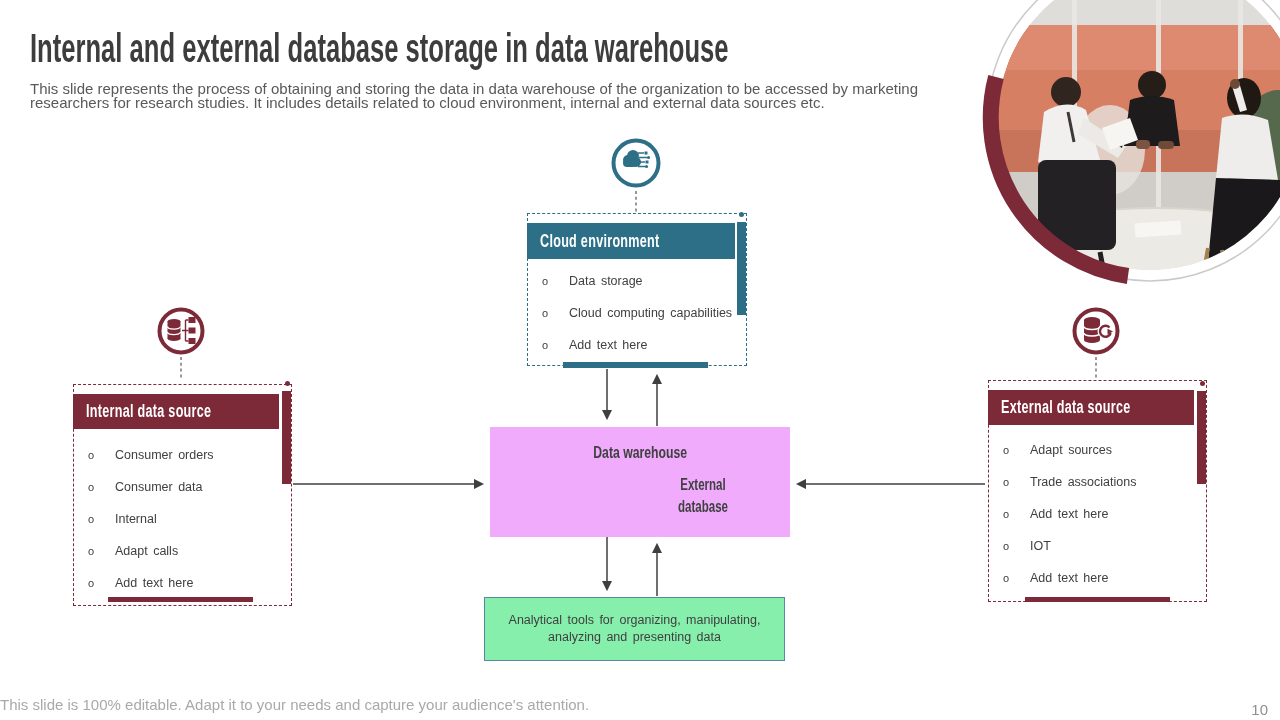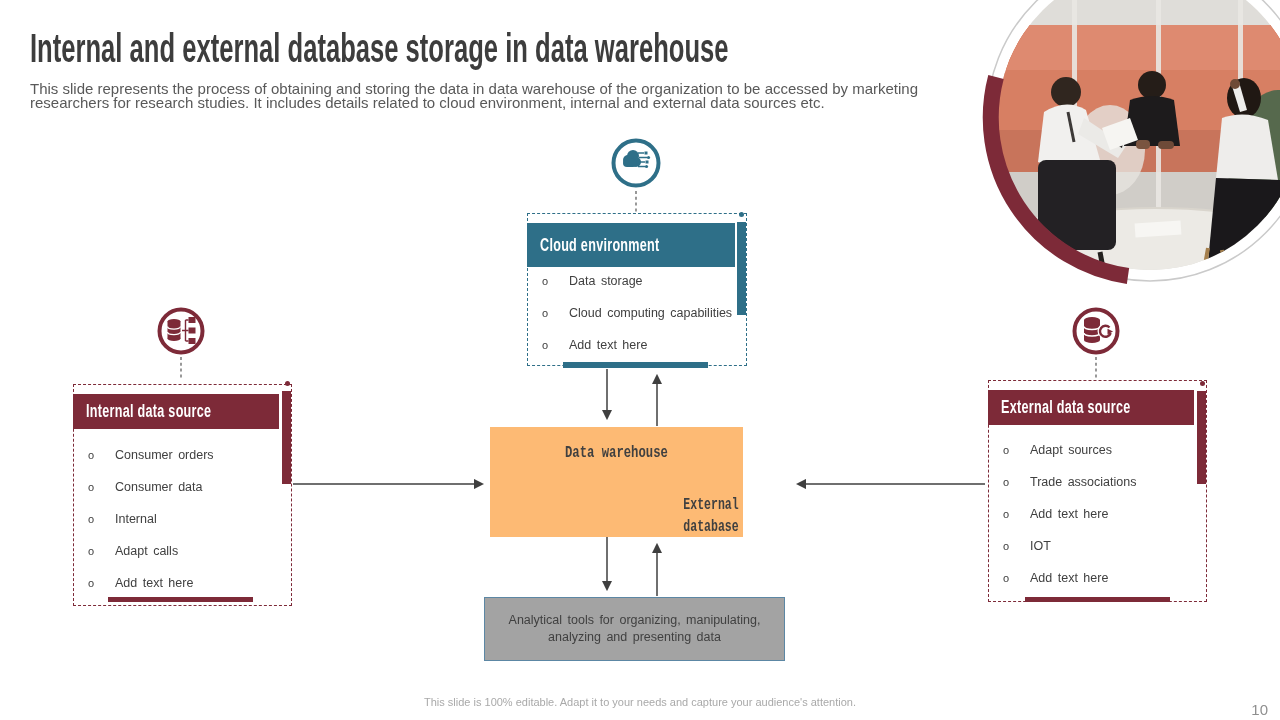--- a/index.html
+++ b/index.html
@@ -37,39 +37,39 @@
   .bullets .mk{width:27px; font-size:11px; color:#404040; flex:0 0 27px;}
   
   .vbar{position:absolute; width:9px;}
   .hbar{position:absolute; height:6px;}
   .dot{position:absolute; width:5px; height:5px; border-radius:50%;}
   .teal-f{background:#2E6F88;}
   .maroon-f{background:#7D2A38;}
   
   .icon-wrap{position:absolute;}
   
-  .warehouse{position:absolute; left:490px; top:427px; width:253px; height:110px; background:#fdba74;font-family:Liberation Mono, monospace;}
+  .warehouse{position:absolute; left:490px; top:427px; width:300px; height:110px; background:#f0abfc;}
   .wh-title{position:absolute; left:0; top:16px; width:100%; text-align:center; color:#404040;}
   .condc{display:inline-block; font-size:17px; font-weight:bold; white-space:nowrap;
     transform:scaleX(.72); transform-origin:center center;}
   .wh-col{position:absolute; top:47px; width:110px; text-align:center; color:#404040;}
   .wh-col .condc2{display:block; font-size:16px; font-weight:bold; line-height:22px;
     transform:scaleX(.72); transform-origin:center top;}
-  .wh-left{left:18px;} .wh-right{left:166px;margin-top:20px;}
+  .wh-left{left:18px;} .wh-right{left:158px;}
   
   .analytics{
     position:absolute; left:484px; top:597px; width:299px; height:62px;
-    background:#a3a3a3; border:1px solid #5C87A4;
+    background:#86efac; border:1px solid #5C87A4;
     display:flex; align-items:center; justify-content:center;
   }
   .analytics span{display:block; width:282px; text-align:center;
     font-size:12.5px; line-height:17px; color:#404040; word-spacing:2px;}
   
-  .footer-note{position:absolute; left:0; top:696px; width:100%; text-align:center;
-    font-size:11px; color:#a9a9a9;}
+  .footer-note{position:absolute; left:0; top:696px; width:100%; 
+    font-size:15px; color:#a9a9a9;}
   .page-num{position:absolute; right:12px; top:701px; font-size:15px; color:#8f8f8f;}
   
   .overlay{position:absolute; left:0; top:0; pointer-events:none;}
   .photo{position:absolute; left:960px; top:0; width:320px; height:300px;}
 </style>
 </head>
 <body>
 
 <div class="slide">
 
@@ -199,21 +199,21 @@
         <path d="M14 21.5 a8 3 0 0 0 16 0"></path>
         <path d="M14 28 a8 3 0 0 0 16 0"></path>
       </g>
       <circle cx="35" cy="26" r="7.5" fill="#fff"></circle>
       <path d="M39.5 22.5 a5.5 5.5 0 1 0 1.2 5.5" stroke="#7D2A38" stroke-width="2.4" fill="none"></path>
       <polygon points="43,26.5 37.5,23.8 37.5,29.4" fill="#7D2A38"></polygon>
     </svg>
   </div>
 
   <div class="panel teal-b" style="left:527px; top:213px; width:218px; height:151px;">
-    <div class="panel-header teal-bg" style="top:9px; width:195px; height:44px;">
+    <div class="panel-header teal-bg" style="top:9px; width:195px; height:36px;">
       <span class="hdr-text">Cloud environment</span>
     </div>
     <ul class="bullets" style="left:14px; top:51px;">
       <li>
           <span class="mk">o</span>
           <span>Data storage</span>
         </li>
       <li>
           <span class="mk">o</span>
           <span>Cloud computing capabilities</span>

